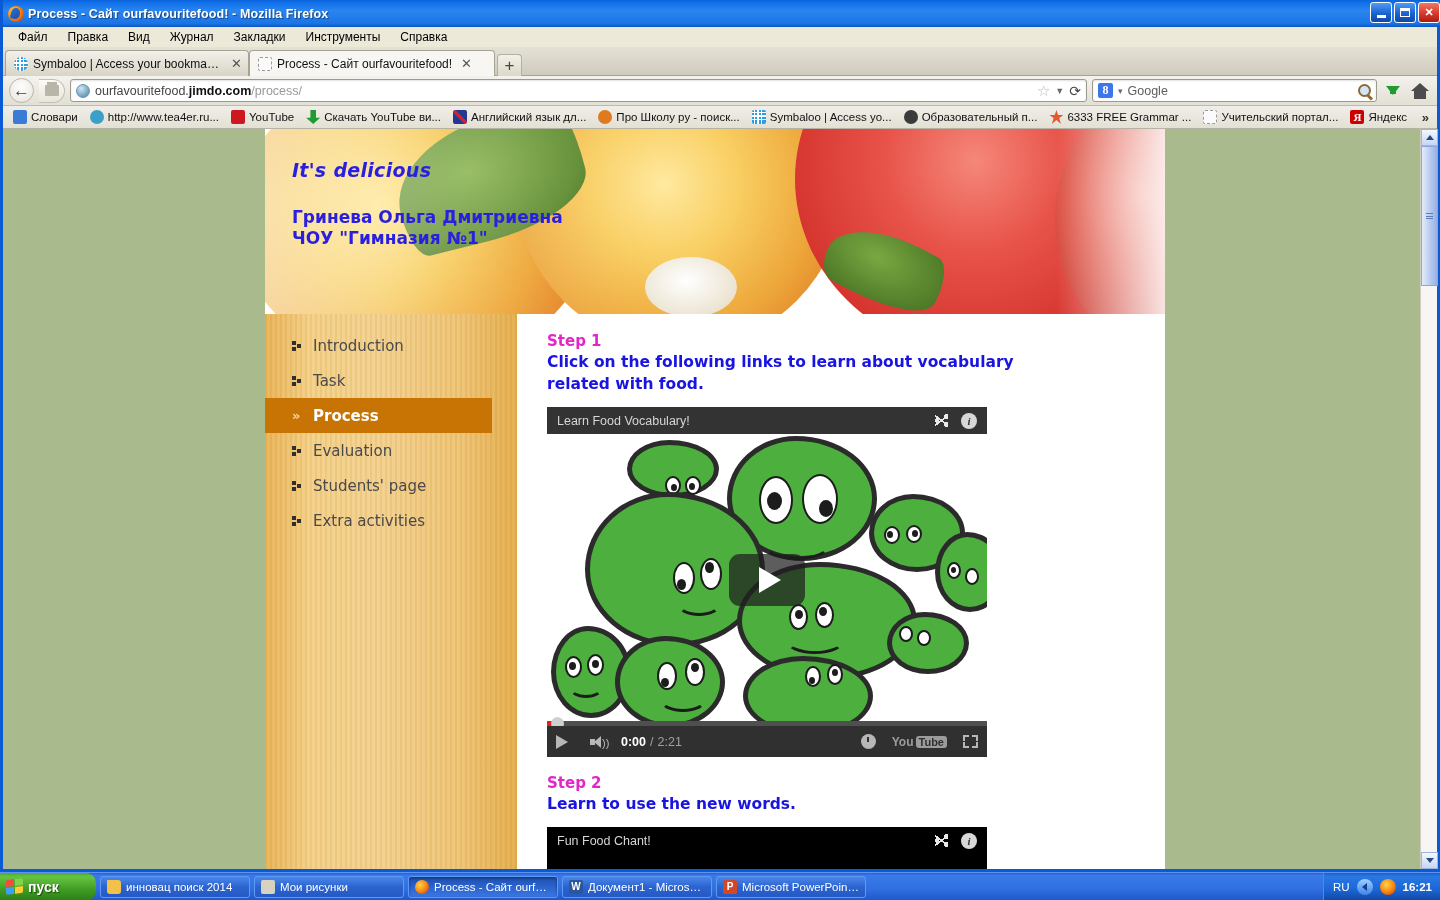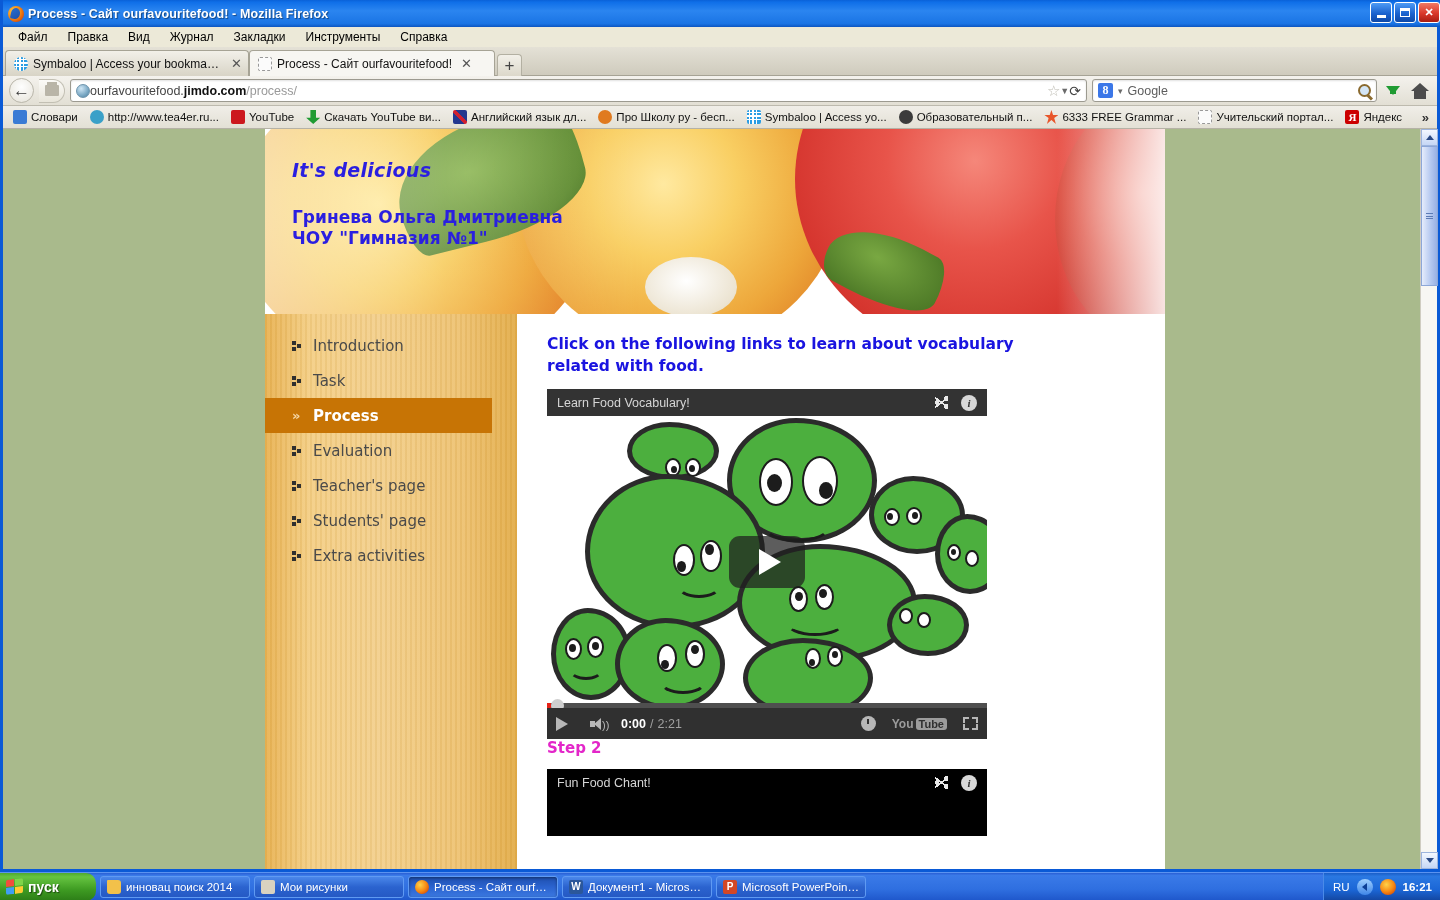--- a/index.html
+++ b/index.html
@@ -95,21 +95,21 @@
   .navbtn.back{ border:1px solid #b9b6aa;
      background:radial-gradient(circle at 50% 35%,#fefefe,#e6e3d9);
      font-size:17px; color:#3c3c3c;}
   .navbtn.fwd-stub{ width:26px;height:24px;border:1px solid #c2bfb3;border-left:none;
      border-radius:0 12px 12px 0; background:linear-gradient(to bottom,#fbfaf7,#e8e5da);
      display:flex;align-items:center;justify-content:center;}
   .folderico{ width:14px;height:11px;background:#b9b5a8;border-radius:1px;position:relative;}
   .folderico:after{content:"";position:absolute;left:2px;top:-3px;width:10px;height:3px;background:#b9b5a8;}
   #urlbar{
     flex:1; height:23px; background:#fff; border:1px solid #9c9a90;
-    border-radius:3px; display:flex; align-items:center; padding:0 5px; 
+    border-radius:3px; display:flex; align-items:center; padding:0 5px; gap:5px;
     box-shadow: inset 0 1px 2px rgba(0,0,0,.12);
   }
   .globeico{ width:14px;height:14px;border-radius:50%;
     background:radial-gradient(circle at 35% 30%,#cfe6f5,#7aa8c4 60%,#4c7f9e);
     border:1px solid #6d94ad; flex:none;}
   #urltext{ font-size:12.5px; color:#999; flex:1; white-space:nowrap; overflow:hidden;}
   #urltext b{ color:#111; font-weight:bold;}
   #urltext span.host{ color:#444;}
   .star{ color:#bdbbb2; font-size:15px; }
   .drop{ color:#6a6a6a; font-size:9px;}
@@ -420,21 +420,21 @@
     <div class="bm">
         <span class="bmico" style="background:#1f9b32;clip-path:polygon(30% 0,70% 0,70% 55%,100% 55%,50% 100%,0 55%,30% 55%)"></span>
         <span>Скачать YouTube ви...</span>
       </div>
     <div class="bm">
         <span class="bmico" style="background:linear-gradient(45deg,#24388f 40%,#cf2030 40%,#cf2030 60%,#24388f 60%)"></span>
         <span>Английский язык дл...</span>
       </div>
     <div class="bm">
         <span class="bmico" style="background:#e07a1f;border-radius:50%"></span>
-        <span>Про Школу ру - бесп...</span>
+        <span>Про Школу ру - поиск...</span>
       </div>
     <div class="bm">
         <span class="bmico fav-symbaloo"></span>
         <span>Symbaloo | Access yo...</span>
       </div>
     <div class="bm">
         <span class="bmico" style="background:#3b3b3b;border-radius:50%"></span>
         <span>Образовательный п...</span>
       </div>
     <div class="bm">
@@ -500,34 +500,31 @@
           <div class="navitem active">
             <span class="chev">»</span>
             <span>Process</span>
           </div>
           <div class="navitem">
             <span class="bullet"></span>
             <span>Evaluation</span>
           </div>
           <div class="navitem">
             <span class="bullet"></span>
-            <span>Teacher's page</span>
-          </div>
-          <div class="navitem">
-            <span class="bullet"></span>
             <span>Students' page</span>
           </div>
           <div class="navitem">
             <span class="bullet"></span>
             <span>Extra activities</span>
           </div>
         </nav>
 
         <main id="content">
 
+          <div class="step">Step 1</div>
           <div class="steptext">Click on the following links to learn about vocabulary related with food.</div>
 
           <div class="player">
             <div class="bar">
               <span class="ttl">Learn Food Vocabulary!</span>
               <span class="ic-share"></span>
               <span class="ic-info">i</span>
             </div>
             <div class="thumb">
 
@@ -615,21 +612,22 @@
                 <span class="c-full">
                     <span class="a"></span>
                     <span class="b"></span>
                     <span class="c"></span>
                     <span class="d"></span>
                   </span>
               </span>
             </div>
           </div>
 
-          <div class="step" style="">Step 2</div>
+          <div class="step" style="margin-top:17px">Step 2</div>
+          <div class="steptext">Learn to use the new words.</div>
 
           <div class="player black">
             <div class="bar">
               <span class="ttl">Fun Food Chant!</span>
               <span class="ic-share"></span>
               <span class="ic-info">i</span>
             </div>
             <div style="height:40px;background:#000"></div>
           </div>
 

